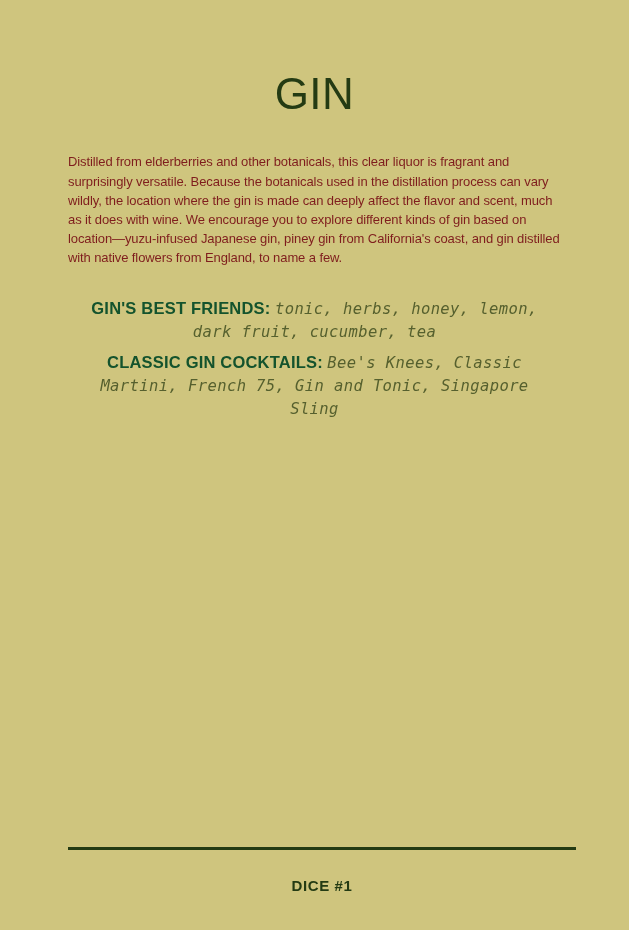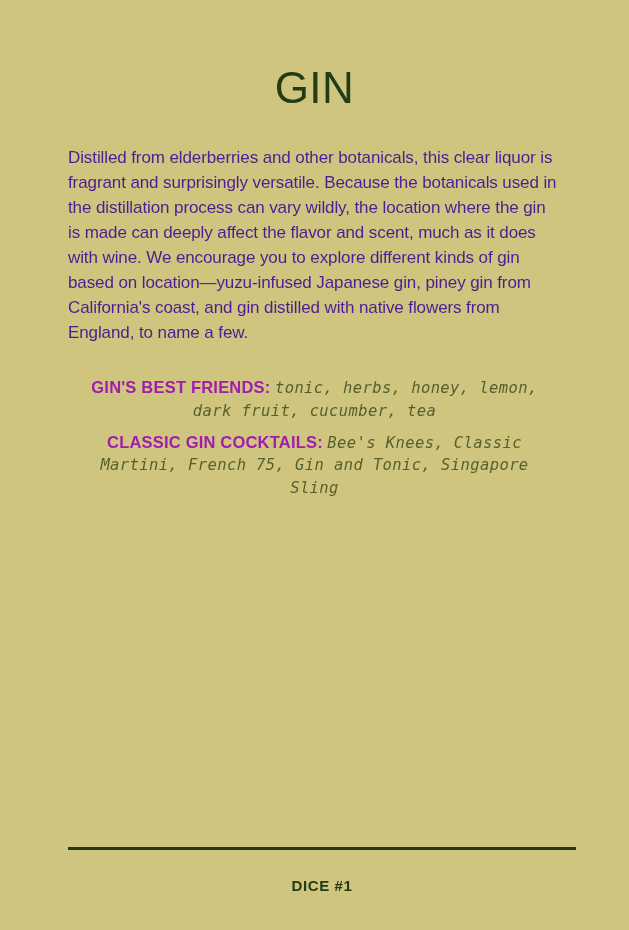--- a/index.html
+++ b/index.html
@@ -12,53 +12,53 @@
     background: #cfc57e;
     font-family: "Liberation Sans", sans-serif;
     color: #243b13;
     overflow: hidden;
   }
   .page {
     position: relative;
     width: 629px;
     height: 930px;
     box-sizing: border-box;
-    padding: 2px 68px;
+    padding: 8px 68px;
     border-radius: 18px;
   }
   .title {
     text-align: center;
     font-size: 44px;
     font-weight: 400;
     letter-spacing: 0.5px;
     color: #243b13;
     margin: 0;
     padding-top: 62px;
     line-height: 1.1;
   }
   .body-copy {
     margin-top: 34px;
-    font-size: 17px;
+    font-size: 13px;
     line-height: 1.47;
-    color: #4c1d95;
+    color: #7f1d1d;
     letter-spacing: -0.1px;
   }
   .meta-block {
     margin-top: 30px;
     padding: 0 12px;
     text-align: center;
   }
   .meta-block + .meta-block {
     margin-top: 8px;
   }
   .meta-label {
     font-weight: bold;
     font-size: 16.5px;
     letter-spacing: 0.2px;
-    color: #a21caf;
+    color: #14532d;
     white-space: nowrap;
   }
   .meta-value {
     font-family: "DejaVu Sans Mono", monospace;
     font-size: 15.5px;
     font-style: italic;
     color: #56602e;
     letter-spacing: 0.4px;
     line-height: 1.42;
   }

